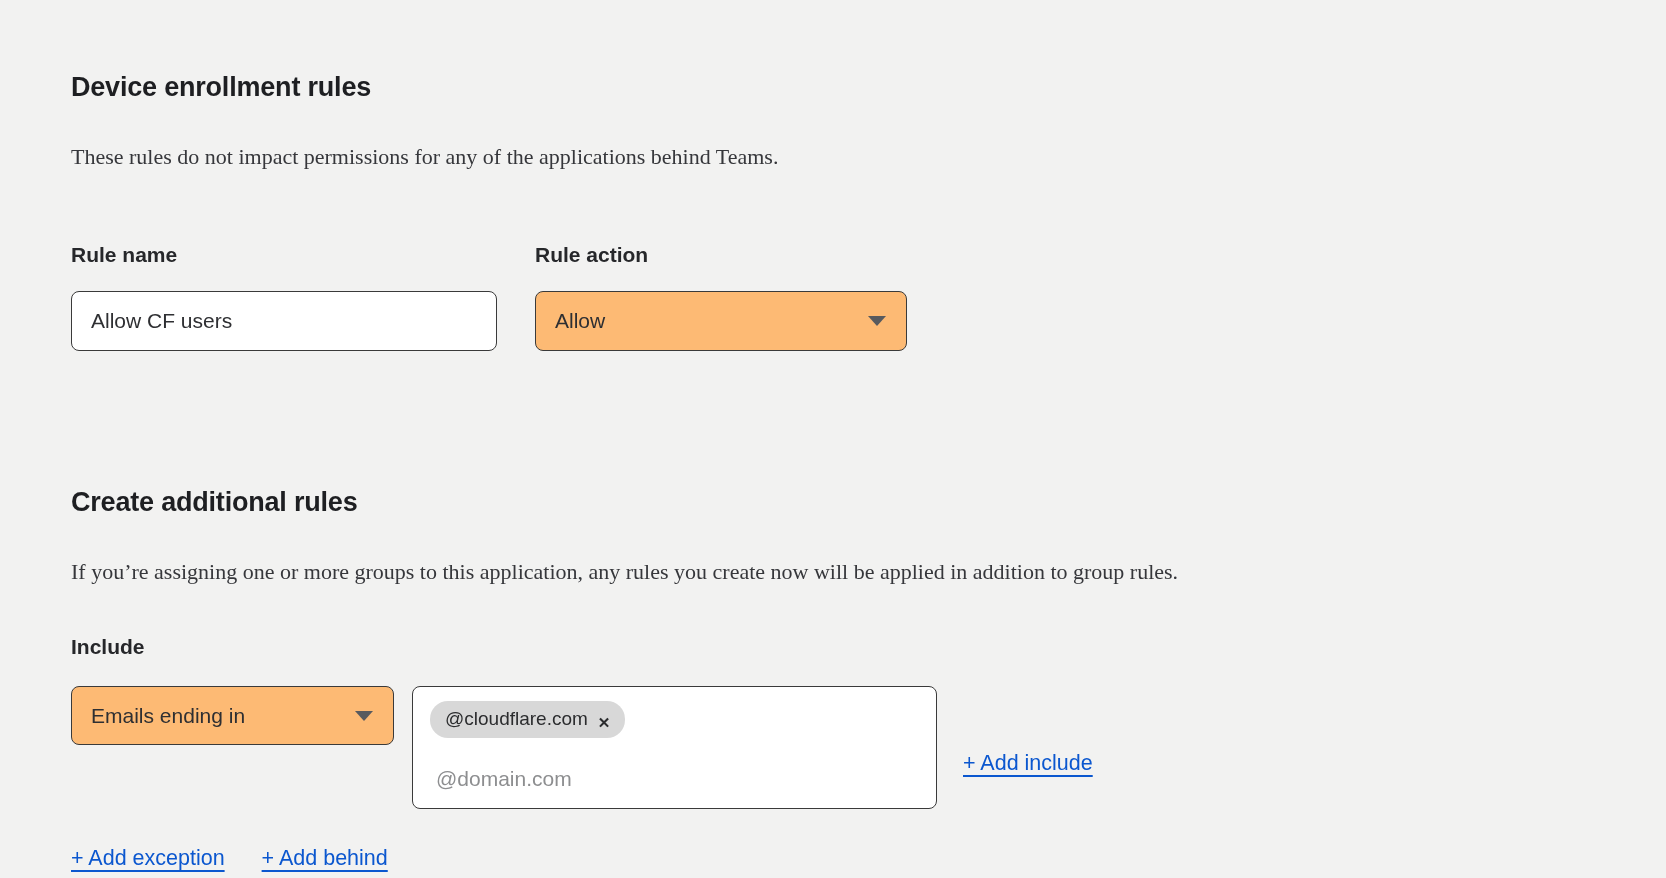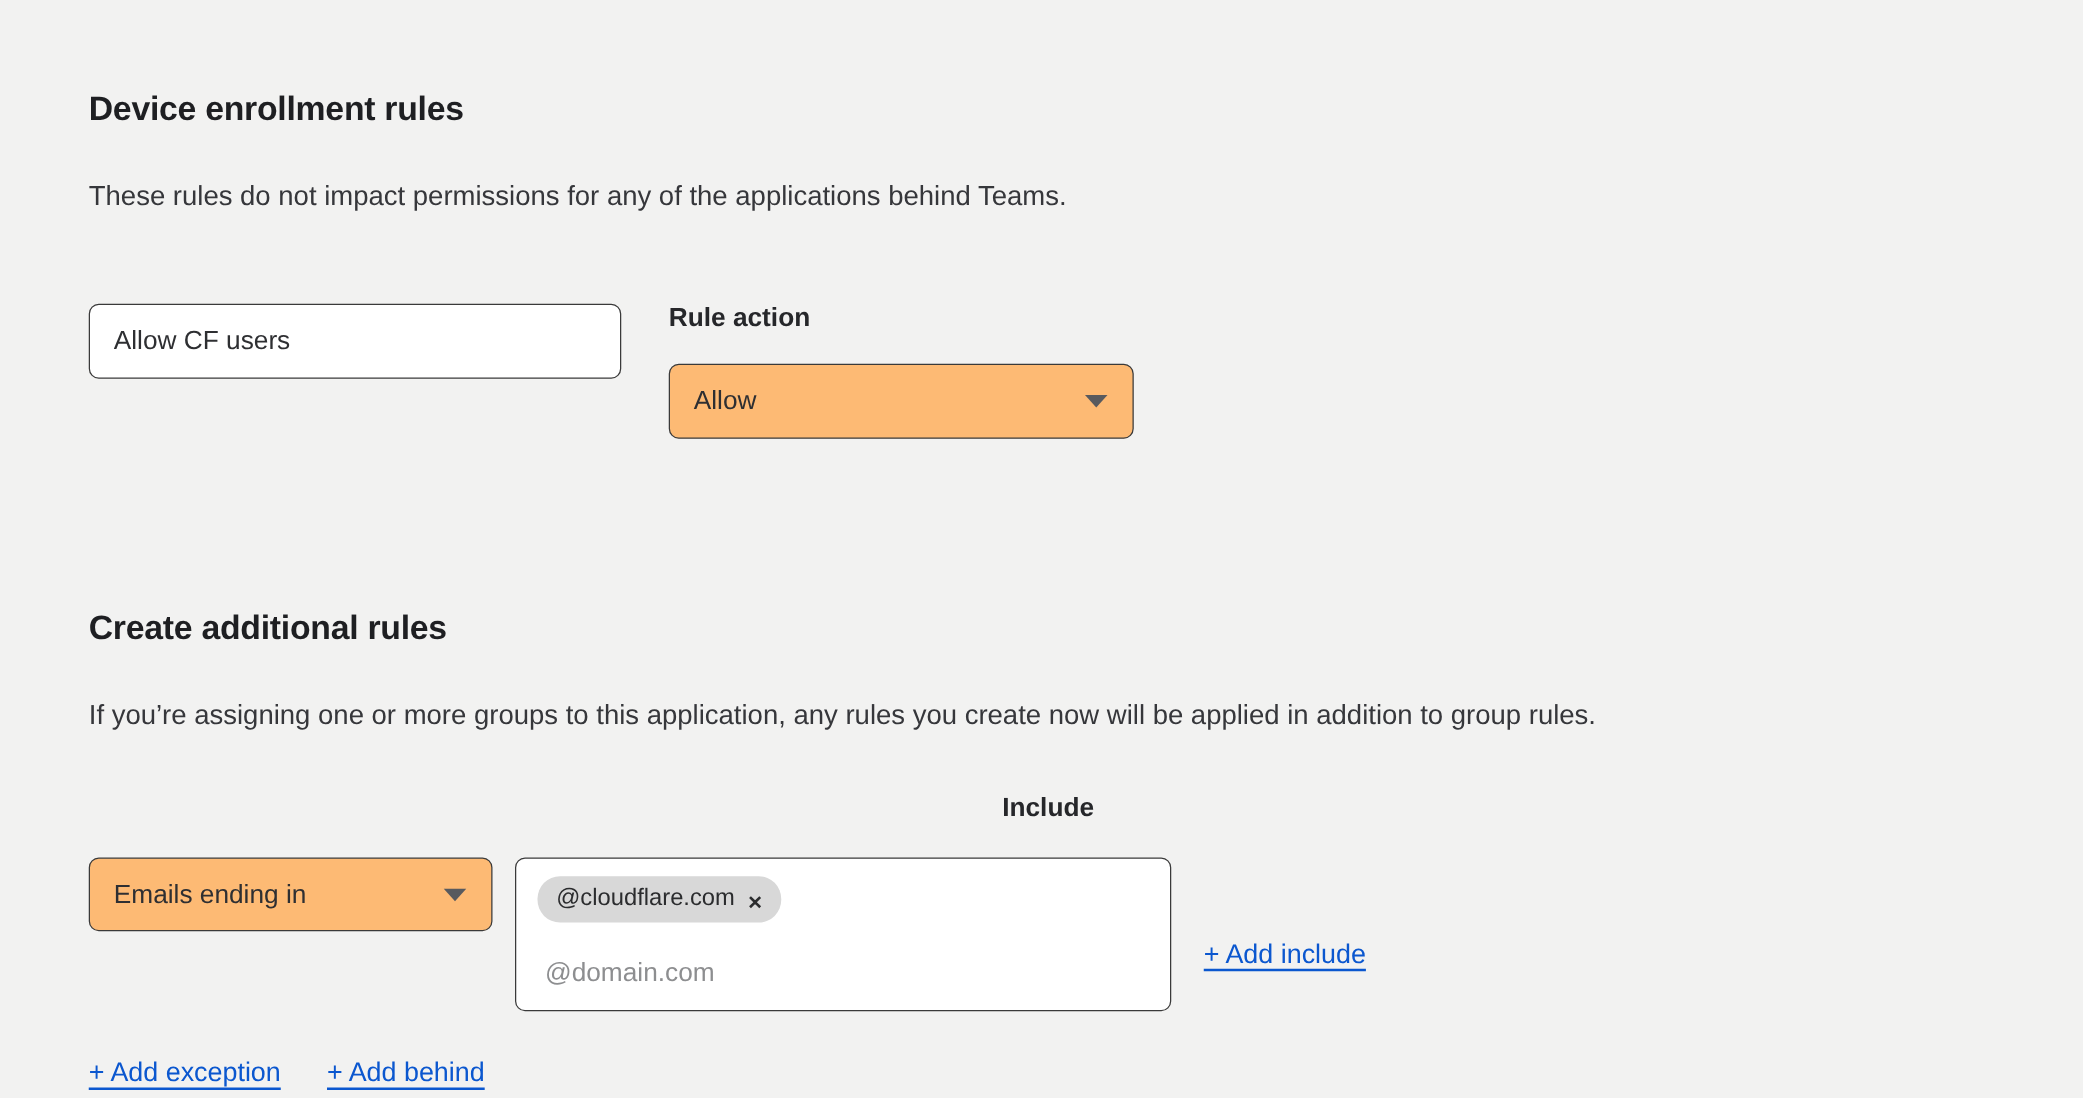--- a/index.html
+++ b/index.html
@@ -22,20 +22,21 @@
     font-weight: 700;
     color: #1e1f22;
     letter-spacing: -0.2px;
   }
   .section-desc {
     margin: 0;
     margin-top: 40px;
     font-size: 22px;
     line-height: 1.3;
     color: #36373b;
+    font-family: Liberation Serif, serif;
   }
   .fields-row {
     display: flex;
     gap: 38px;
     margin-top: 71px;
   }
   .field-label {
     display: block;
     font-size: 21px;
     font-weight: 700;
@@ -69,21 +70,21 @@
     cursor: pointer;
   }
   .chevron-down {
     width: 0;
     height: 0;
     border-left: 9px solid transparent;
     border-right: 9px solid transparent;
     border-top: 10px solid #585a5e;
   }
   .section-2 { margin-top: 136px; }
-  .include-label { margin-top: 49px; margin-bottom: 0; text-align: center; }
+  .include-label { margin-top: 49px; margin-bottom: 0; }
   .include-row {
     display: flex;
     align-items: flex-start;
     margin-top: 27px;
   }
   .select-box.small { width: 323px; height: 59px; }
   .multi-input {
     width: 525px;
     min-height: 122px;
     margin-left: 18px;
@@ -146,20 +147,21 @@
 <body>
 
 <div class="content">
 
   <h1 class="section-title">Device enrollment rules</h1>
 
   <p class="section-desc">These rules do not impact permissions for any of the applications behind Teams.</p>
 
   <div class="fields-row">
     <div>
+      <label class="field-label">Rule name</label>
       <input class="text-input" type="text" value="Allow CF users" style="">
     </div>
 
     <div>
       <label class="field-label">Rule action</label>
       <div class="select-box">
         <span>Allow</span>
         <span class="chevron-down"></span>
       </div>
     </div>

